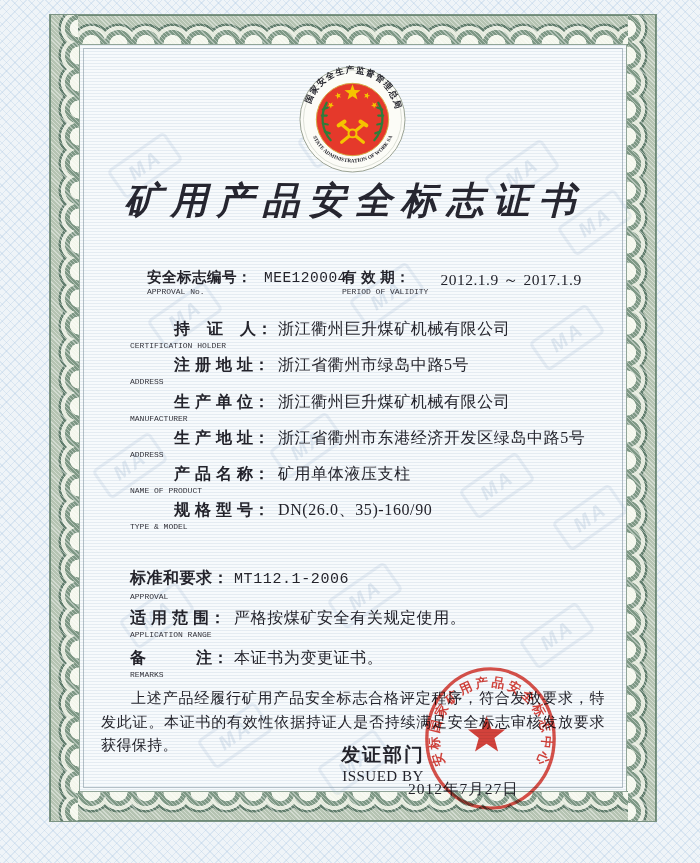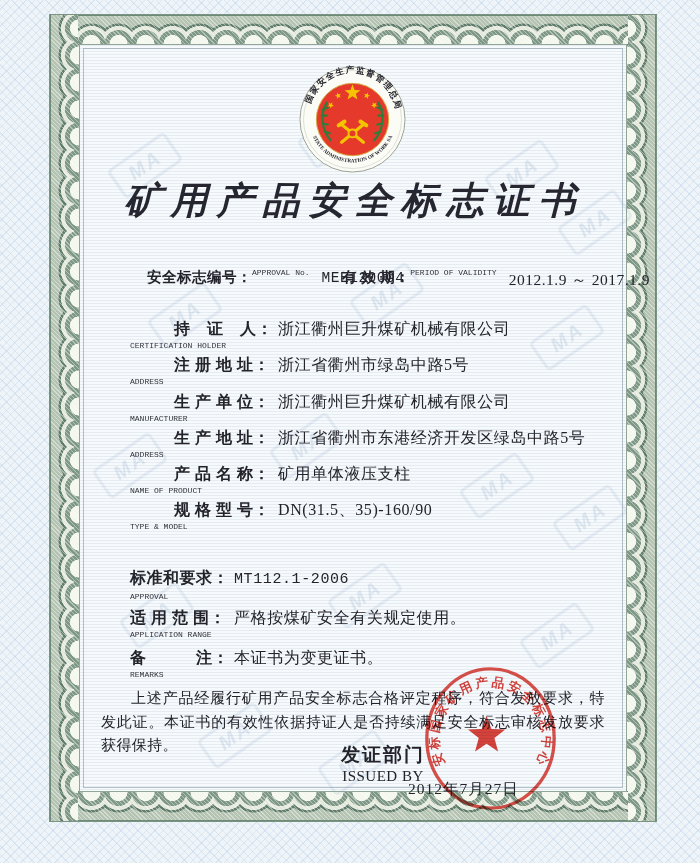--- a/index.html
+++ b/index.html
@@ -51,21 +51,21 @@
   .lblen{font-family:"Liberation Mono","DejaVu Sans Mono",monospace; font-size:8px; color:#33333b; letter-spacing:0;}
   .val{font-size:16px; letter-spacing:.6px; white-space:pre;}
   .field-row{height:36.3px;}
   .field-row .zh-line{line-height:19px;margin-left:44px;}
   .field-row .en-line{line-height:10px;}
   .f2-row{height:40px;}
   .f2-row .zh-line{line-height:19px;}
   .f2-row .en-line{line-height:10px;}
   .lbl-block{display:inline-block; min-width:104px; vertical-align:top;}
   .approval-grp{display:flex; align-items:flex-start;}
-  .approval-grp .stack{display:flex; flex-direction:row;}
+  .approval-grp .stack{display:flex; flex-direction:column;}
   .approval-grp .stack .lblzh{font-size:14.5px;}
   .mono-val{font-family:"Liberation Mono","DejaVu Sans Mono",monospace; font-size:14.5px; margin-left:12px; margin-top:2px; letter-spacing:.5px;}
   .serif-val{font-size:15.5px; margin-left:12px; margin-top:2px; letter-spacing:.5px; white-space:pre;}
   .statement{left:101px; top:687px; width:504px; font-size:15px; line-height:23.5px;
       text-indent:2em; letter-spacing:.4px; text-align:justify;}
   .issuer{left:335px; top:742px; width:96px; text-align:center;}
   .issuer .zh{font-size:19px; font-weight:700; letter-spacing:2px;}
   .issuer .en{font-size:15px; margin-top:0; letter-spacing:.5px;}
   .issue-date{left:408px; top:779px; font-size:15.5px; letter-spacing:1px;}
   .seal-svg{left:419px; top:664px; mix-blend-mode:multiply; opacity:.93;}
@@ -178,21 +178,21 @@
     </div>
     <div class="field-row">
       <div class="zh-line"><span class="lblzh lbl-block">生 产 地 址：</span><span class="val">浙江省衢州市东港经济开发区绿岛中路5号</span></div>
       <div class="en-line"><span class="lblen">ADDRESS</span></div>
     </div>
     <div class="field-row">
       <div class="zh-line"><span class="lblzh lbl-block">产 品 名 称：</span><span class="val">矿用单体液压支柱</span></div>
       <div class="en-line"><span class="lblen">NAME OF PRODUCT</span></div>
     </div>
     <div class="field-row">
-      <div class="zh-line"><span class="lblzh lbl-block">规 格 型 号：</span><span class="val">DN(31.5、35)-160/90</span></div>
+      <div class="zh-line"><span class="lblzh lbl-block">规 格 型 号：</span><span class="val">DN(26.0、35)-160/90</span></div>
       <div class="en-line"><span class="lblen">TYPE &amp; MODEL</span></div>
     </div>
   </div>
 
   <div class="abs" style="left:130px;top:568px;width:480px;">
     <div class="f2-row">
       <div class="zh-line"><span class="lblzh lbl-block">标准和要求：</span><span class="val" style="font-family:'Liberation Mono','DejaVu Sans Mono',monospace;font-size:15px;">MT112.1-2006</span></div>
       <div class="en-line"><span class="lblen">APPROVAL</span></div>
     </div>
     <div class="f2-row">

